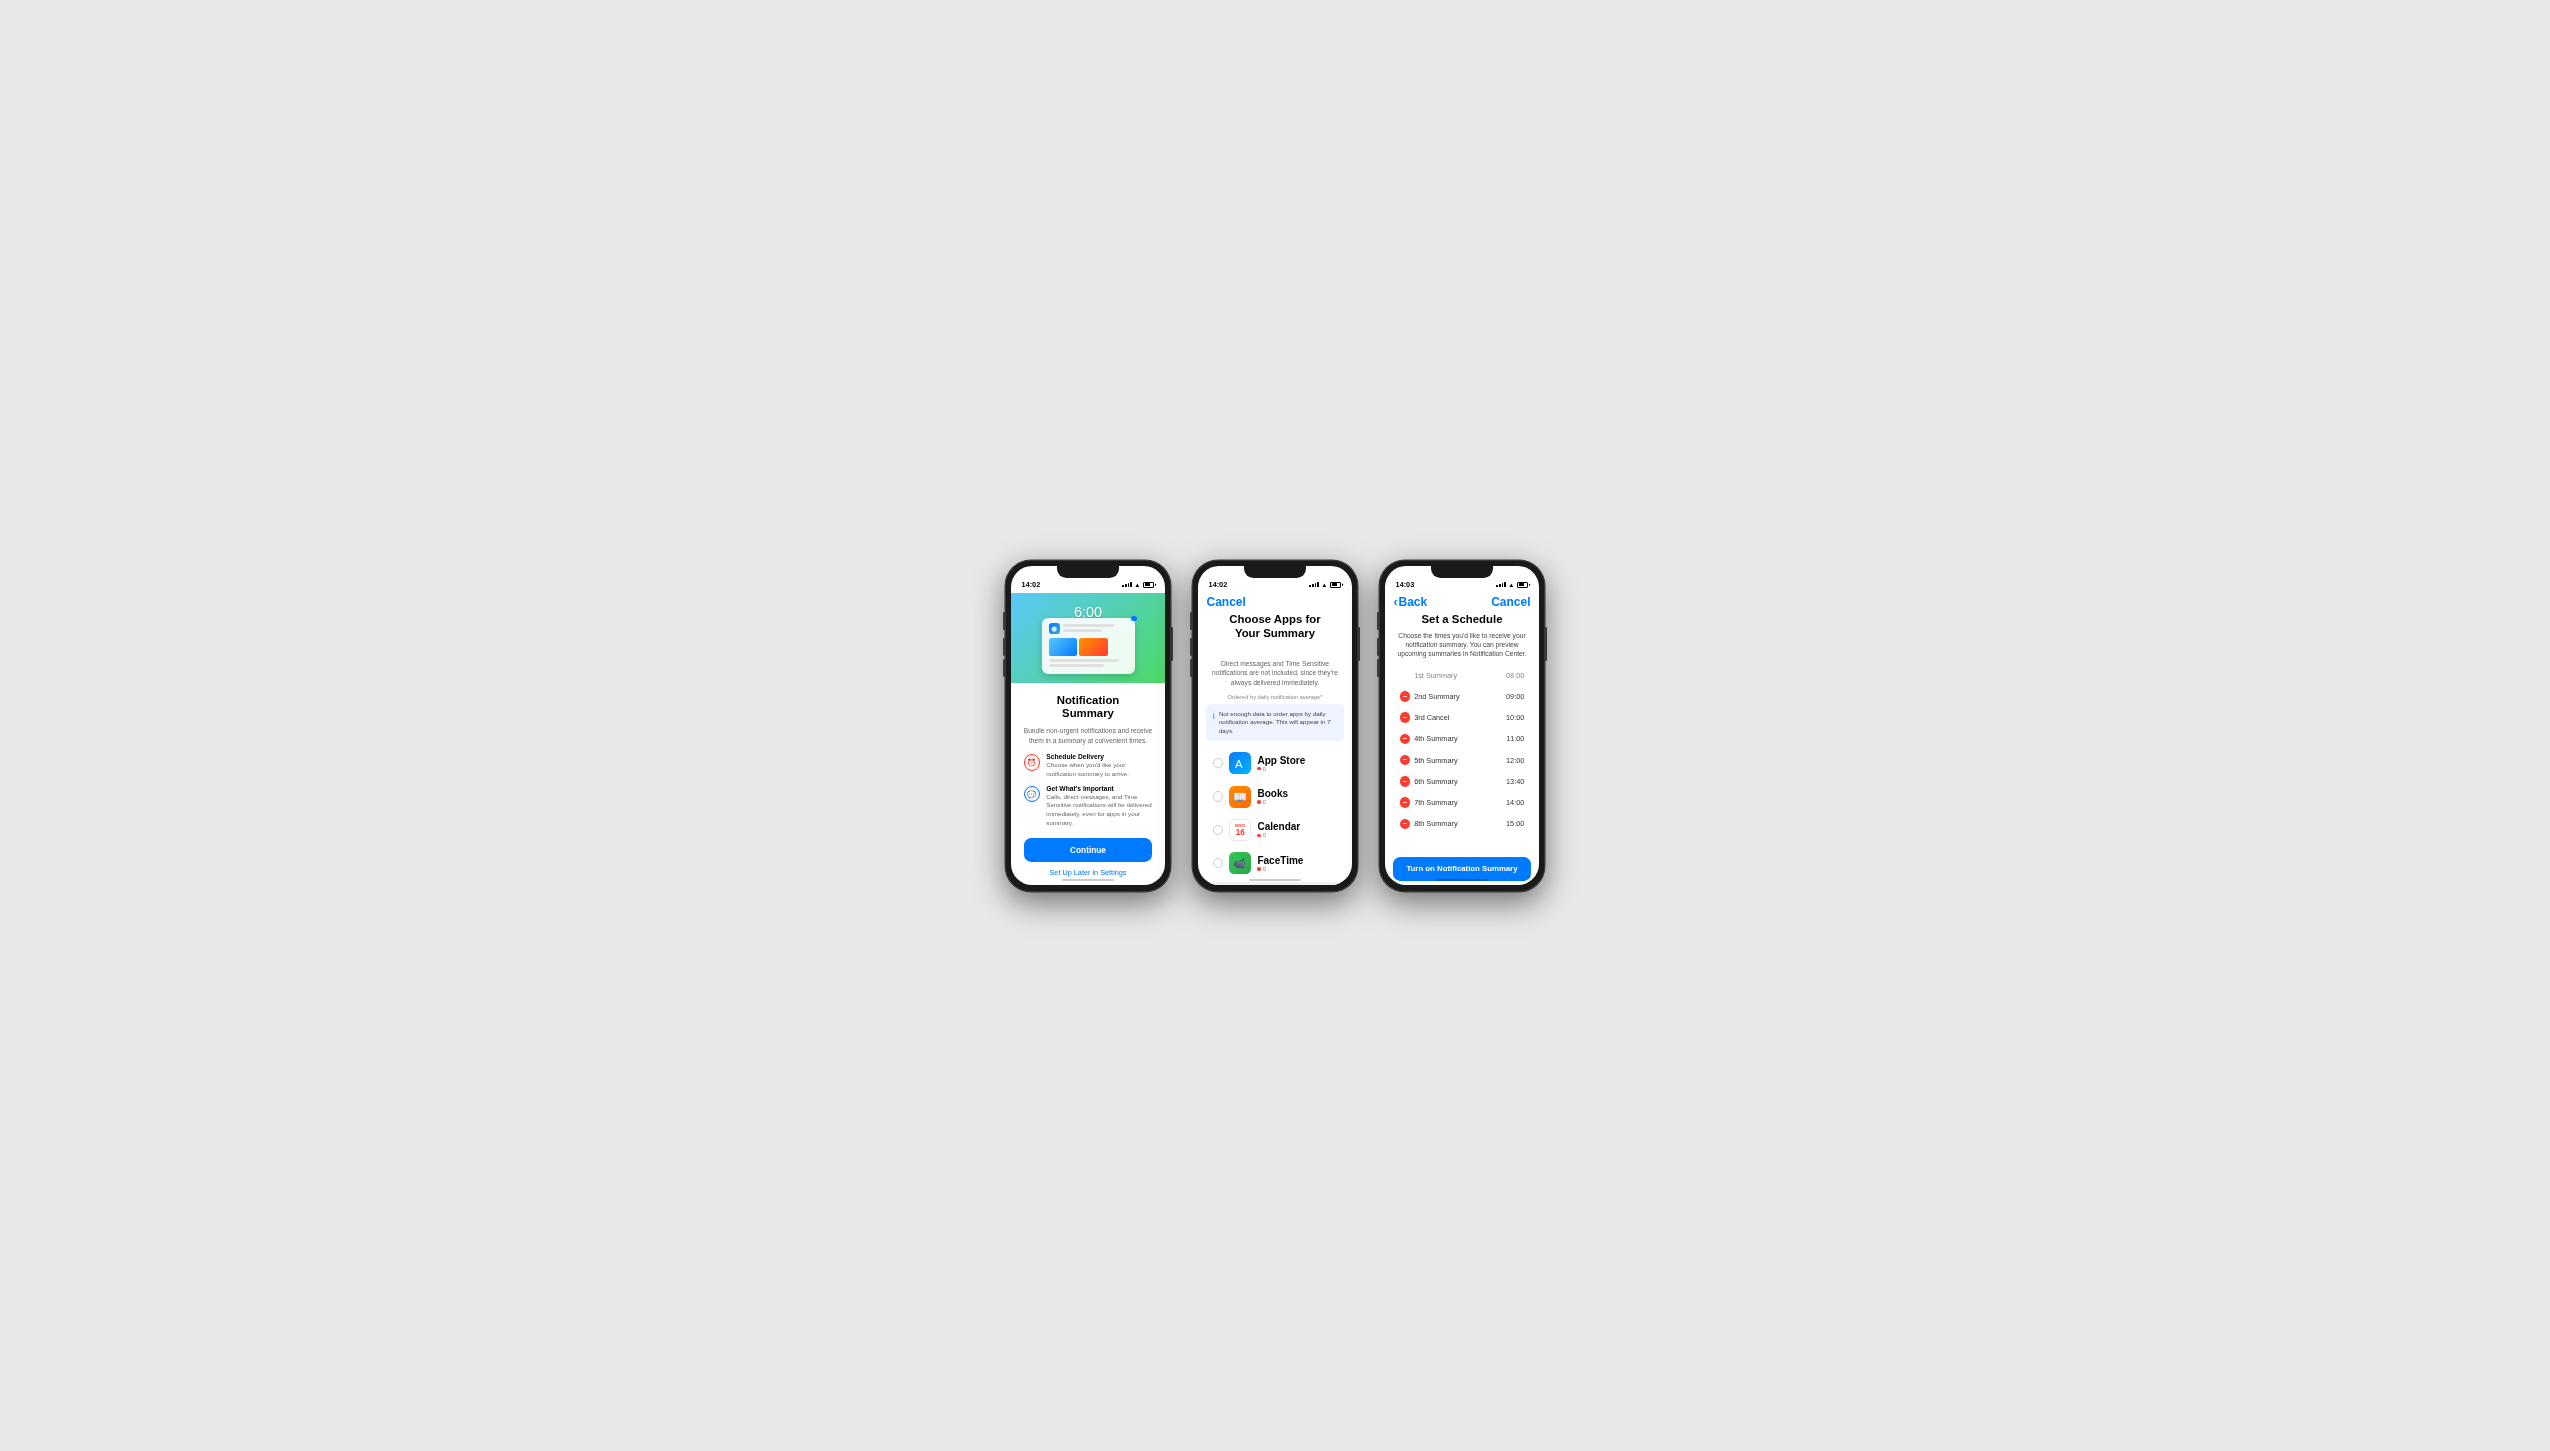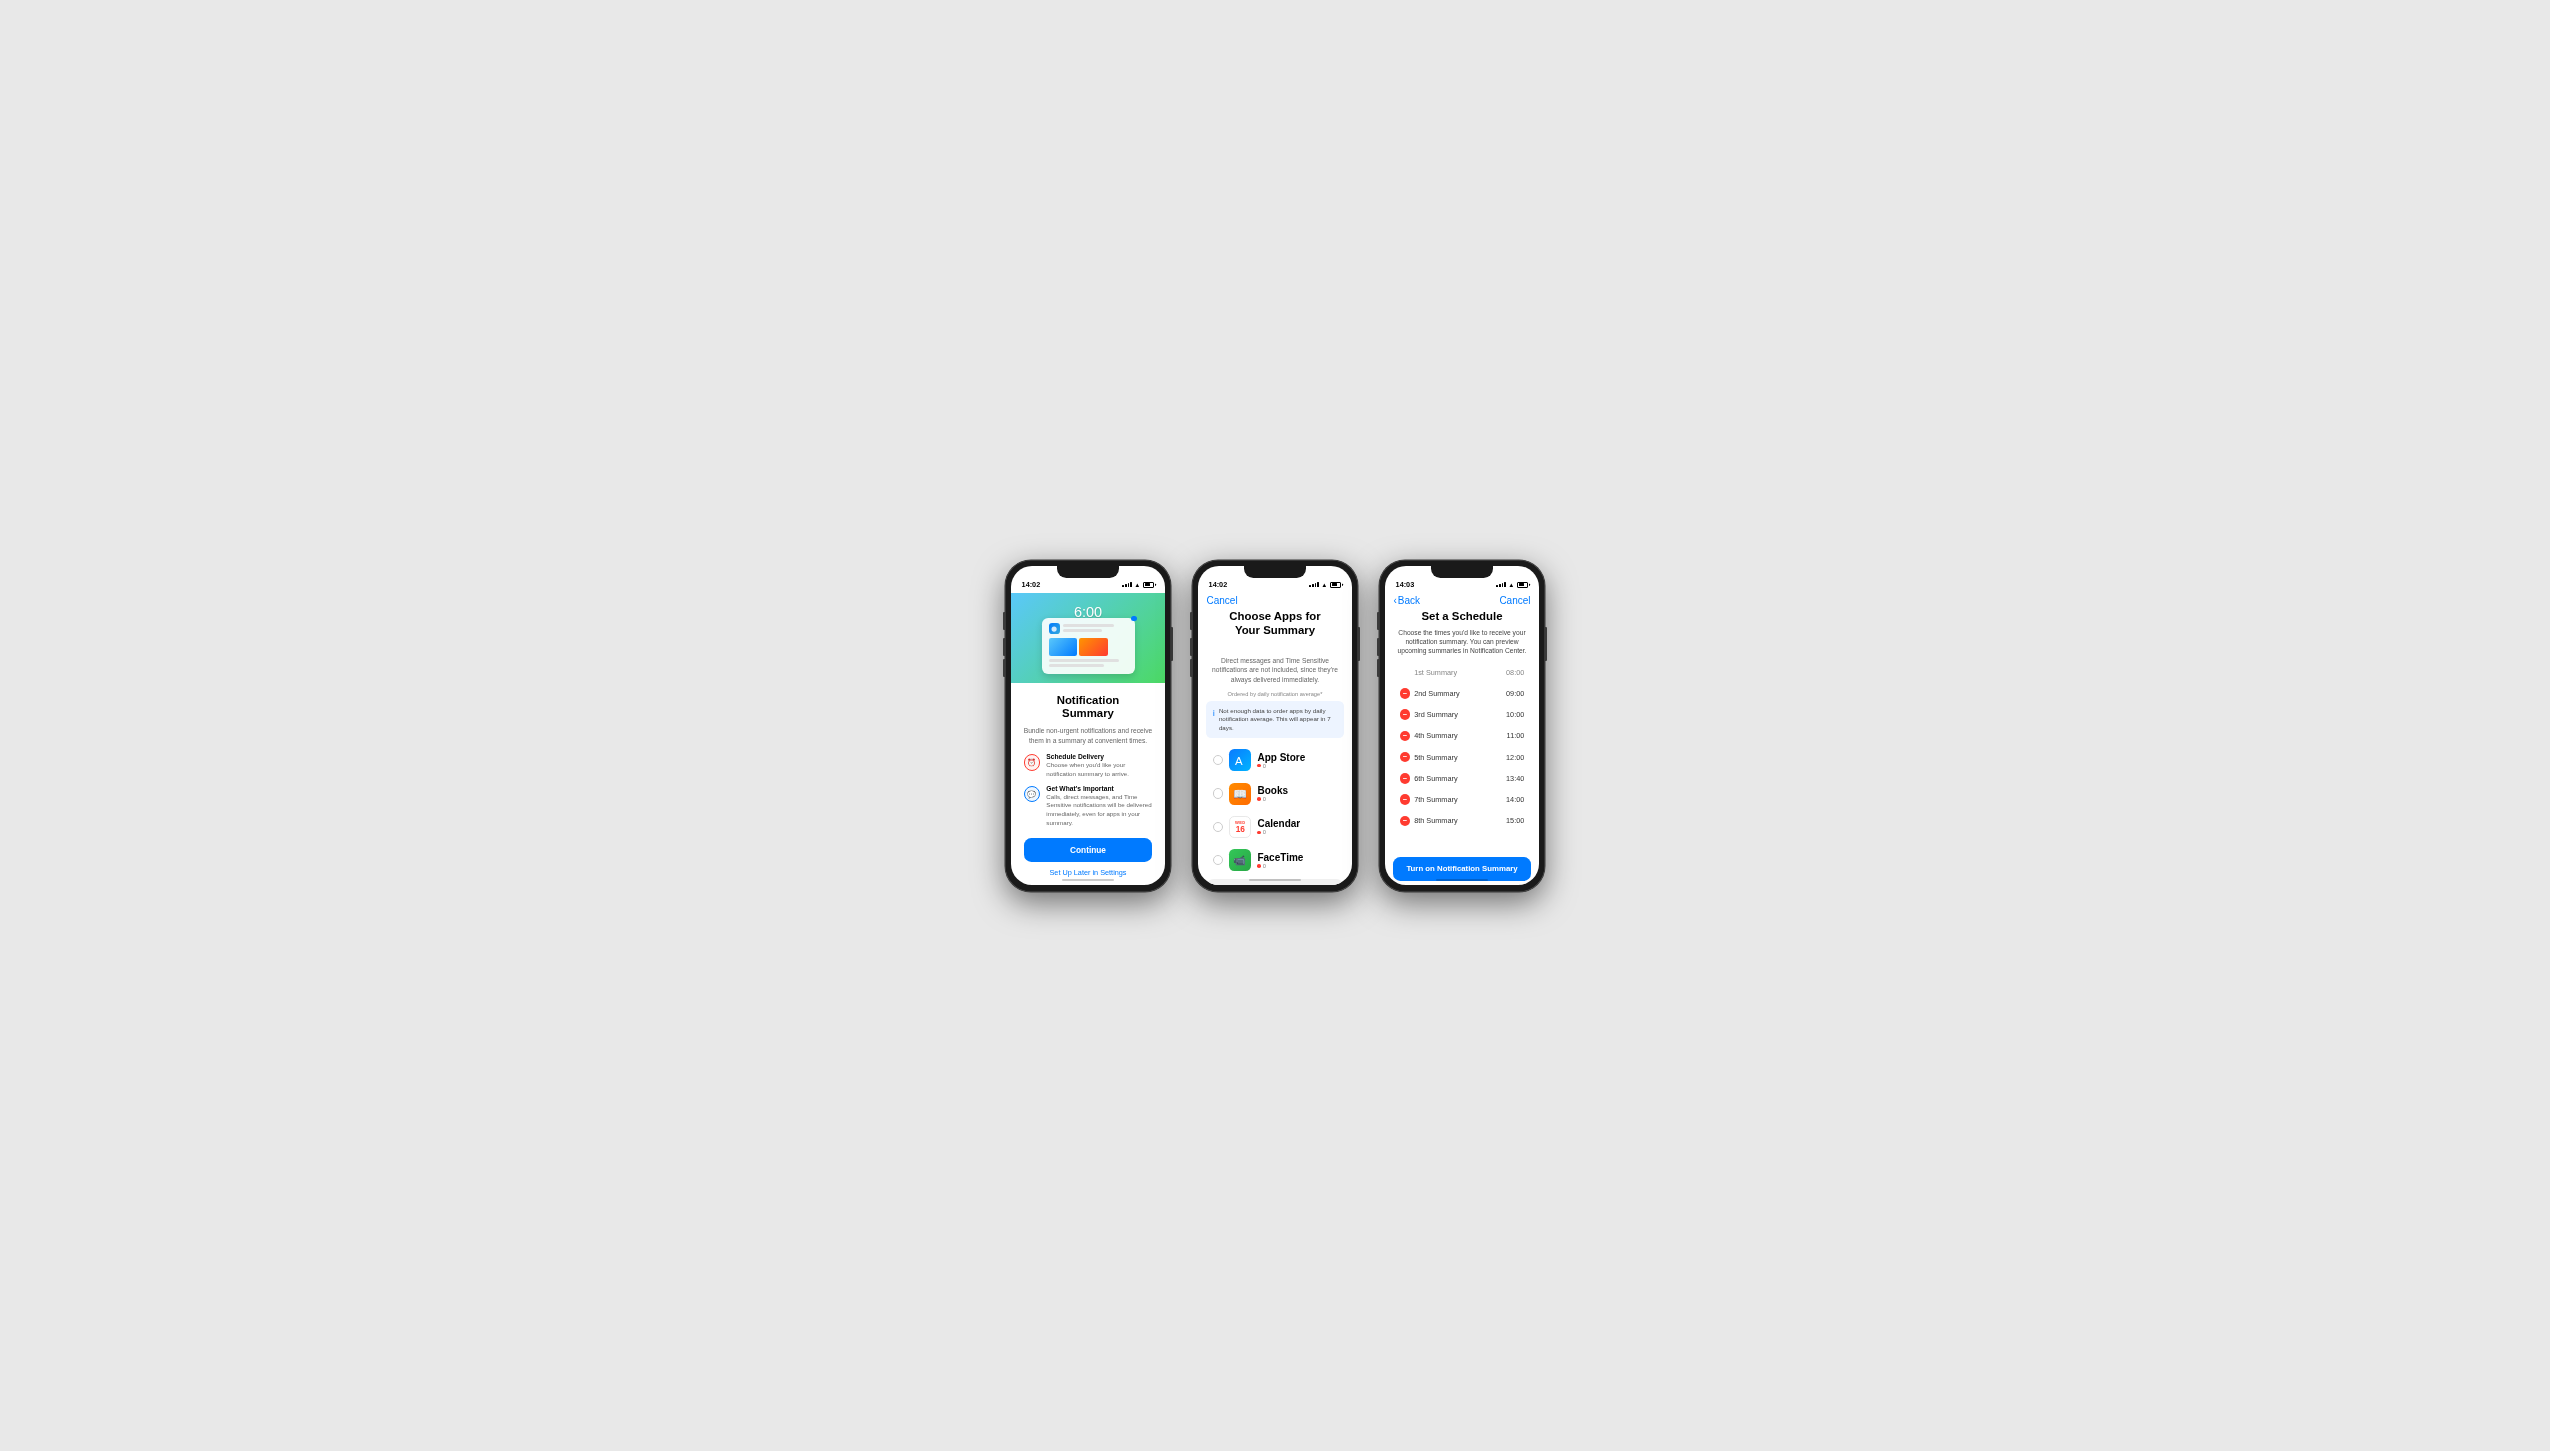--- a/index.html
+++ b/index.html
@@ -302,22 +302,22 @@
     .nav-bar {
       display: flex;
       justify-content: space-between;
       align-items: center;
       padding: 2.1px 8.3px 4.1px;
     }
     .nav-btn {
       background: none;
       border: none;
       color: #007AFF;
-      font-size: 10px;
-      font-weight: 400;
+      font-size: 12px;
+      font-weight: 700;
       cursor: pointer;
     }
     .nav-btn.back {
       display: flex;
       align-items: center;
       gap: 1px;
     }
     .phone2-scroll {
       flex: 1;
       overflow: hidden;
@@ -773,21 +773,21 @@
               <div class="summary-left">
                 <div class="minus-btn">−</div>
                 <span class="summary-name">2nd Summary</span>
               </div>
               <span class="summary-time">09:00</span>
             </div>
 
             <div class="summary-item">
               <div class="summary-left">
                 <div class="minus-btn">−</div>
-                <span class="summary-name">3rd Summary</span>
+                <span class="summary-name">3rd Cancel</span>
               </div>
               <span class="summary-time">10:00</span>
             </div>
 
             <div class="summary-item">
               <div class="summary-left">
                 <div class="minus-btn">−</div>
                 <span class="summary-name">4th Summary</span>
               </div>
               <span class="summary-time">11:00</span>

